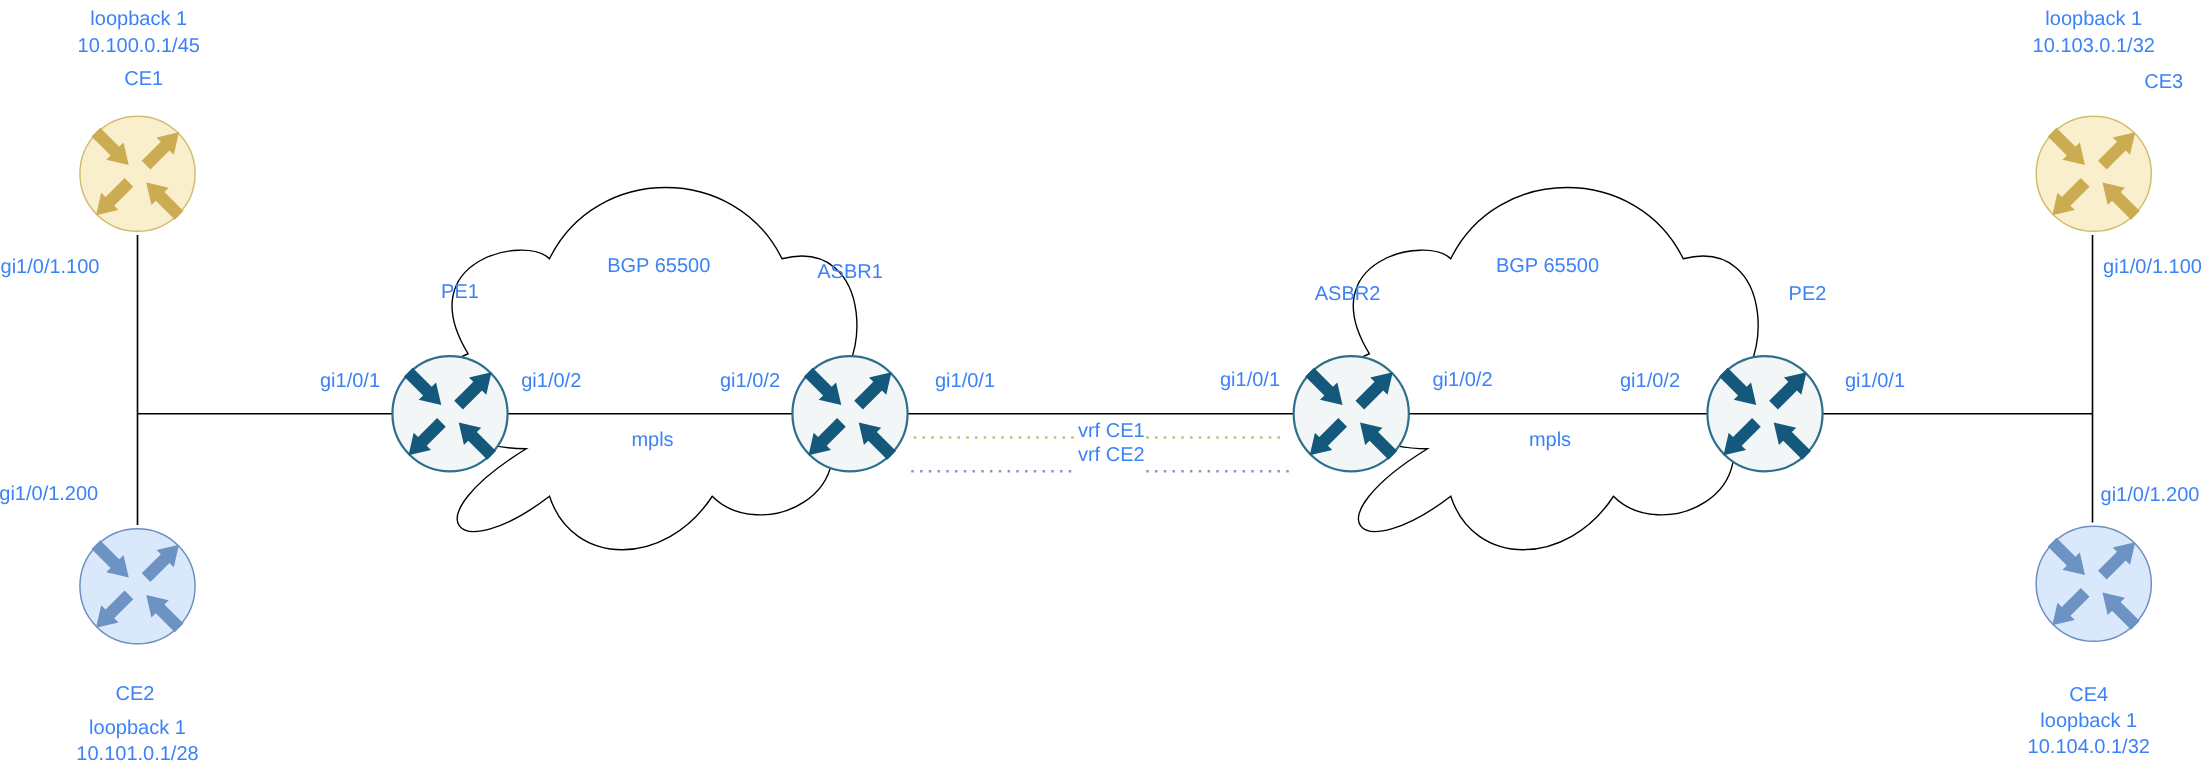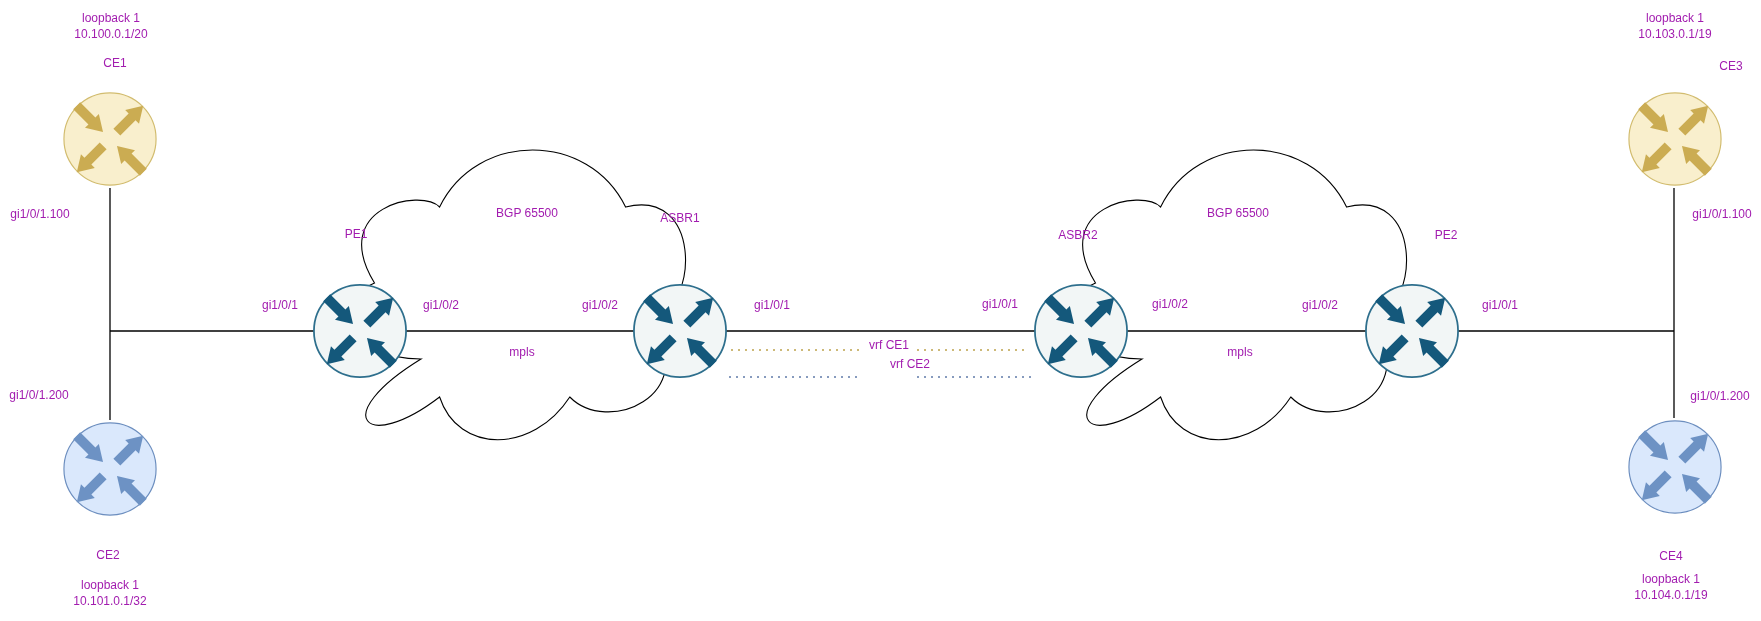--- a/index.html
+++ b/index.html
@@ -3,21 +3,21 @@
 <meta charset="utf-8">
 <style>
   html,body{margin:0;padding:0;}
   body{
     width:1761px;height:621px;position:relative;background:#ffffff;
     font-family:"Liberation Sans",sans-serif;overflow:hidden;
   }
   #gfx{position:absolute;left:0;top:0;}
   .lbl{
     position:absolute;transform:translate(-50%,-50%);
-    font-size:12px;color:#a21caf;white-space:nowrap;line-height:1.3;
+    font-size:16px;color:#3b82f6;white-space:nowrap;line-height:1.3;
   }
   .lbl.two{text-align:center;}
   
   .node{stroke-width:1.6;}
   .node-yellow{fill:#F9EFCD;stroke:#D2BC6E;color:#CBAC52;stroke-width:1.2;}
   .node-blue  {fill:#DAE8FC;stroke:#6C8EBF;color:#6D92C4;stroke-width:1.2;}
   .node-core  {fill:#F2F6F6;stroke:#2E6F8D;color:#14587B;stroke-width:1.8;}
   .cloud{fill:#ffffff;stroke:#000000;stroke-width:1.1;}
   .link{stroke:#000000;stroke-width:1.3;}
   .vrf1{stroke:#CDB978;stroke-width:2;stroke-dasharray:2 5;}
@@ -72,59 +72,59 @@
   <use href="#router" class="node node-yellow" x="1626" y="90" width="98" height="98"></use>
   <use href="#router" class="node node-blue" x="1626" y="418" width="98" height="98"></use>
   <use href="#router" class="node node-core" x="311" y="282" width="98" height="98"></use>
   <use href="#router" class="node node-core" x="631" y="282" width="98" height="98"></use>
   <use href="#router" class="node node-core" x="1032" y="282" width="98" height="98"></use>
   <use href="#router" class="node node-core" x="1363" y="282" width="98" height="98"></use>
 </svg>
 
 <div class="lbl two" style="left:111px;top:27px">
   <div>loopback 1</div>
-  <div>10.100.0.1/20</div>
+  <div>10.100.0.1/45</div>
 </div>
 <div class="lbl" style="left:115px;top:64px">CE1</div>
 <div class="lbl" style="left:40px;top:215px">gi1/0/1.100</div>
 
 <div class="lbl" style="left:39px;top:396px">gi1/0/1.200</div>
 <div class="lbl" style="left:108px;top:556px">CE2</div>
 <div class="lbl two" style="left:110px;top:594px">
   <div>loopback 1</div>
-  <div>10.101.0.1/32</div>
+  <div>10.101.0.1/28</div>
 </div>
 
 <div class="lbl two" style="left:1675px;top:27px">
   <div>loopback 1</div>
-  <div>10.103.0.1/19</div>
+  <div>10.103.0.1/32</div>
 </div>
 <div class="lbl" style="left:1731px;top:67px">CE3</div>
 <div class="lbl" style="left:1722px;top:215px">gi1/0/1.100</div>
 
 <div class="lbl" style="left:1720px;top:397px">gi1/0/1.200</div>
 <div class="lbl" style="left:1671px;top:557px">CE4</div>
 <div class="lbl two" style="left:1671px;top:588px">
   <div>loopback 1</div>
-  <div>10.104.0.1/19</div>
+  <div>10.104.0.1/32</div>
 </div>
 
-<div class="lbl" style="left:356px;top:235px">PE1</div>
+<div class="lbl" style="left:368px;top:235px">PE1</div>
 <div class="lbl" style="left:680px;top:219px">ASBR1</div>
 <div class="lbl" style="left:1078px;top:236px">ASBR2</div>
 <div class="lbl" style="left:1446px;top:236px">PE2</div>
 
 <div class="lbl" style="left:280px;top:306px">gi1/0/1</div>
 <div class="lbl" style="left:441px;top:306px">gi1/0/2</div>
 <div class="lbl" style="left:600px;top:306px">gi1/0/2</div>
 <div class="lbl" style="left:772px;top:306px">gi1/0/1</div>
 <div class="lbl" style="left:1000px;top:305px">gi1/0/1</div>
 <div class="lbl" style="left:1170px;top:305px">gi1/0/2</div>
 <div class="lbl" style="left:1320px;top:306px">gi1/0/2</div>
 <div class="lbl" style="left:1500px;top:306px">gi1/0/1</div>
 
 <div class="lbl" style="left:527px;top:214px">BGP 65500</div>
 <div class="lbl" style="left:522px;top:353px">mpls</div>
 <div class="lbl" style="left:1238px;top:214px">BGP 65500</div>
 <div class="lbl" style="left:1240px;top:353px">mpls</div>
 
 <div class="lbl" style="left:889px;top:346px">vrf CE1</div>
-<div class="lbl" style="left:910px;top:365px">vrf CE2</div>
+<div class="lbl" style="left:889px;top:365px">vrf CE2</div>
 
 </body></html>

